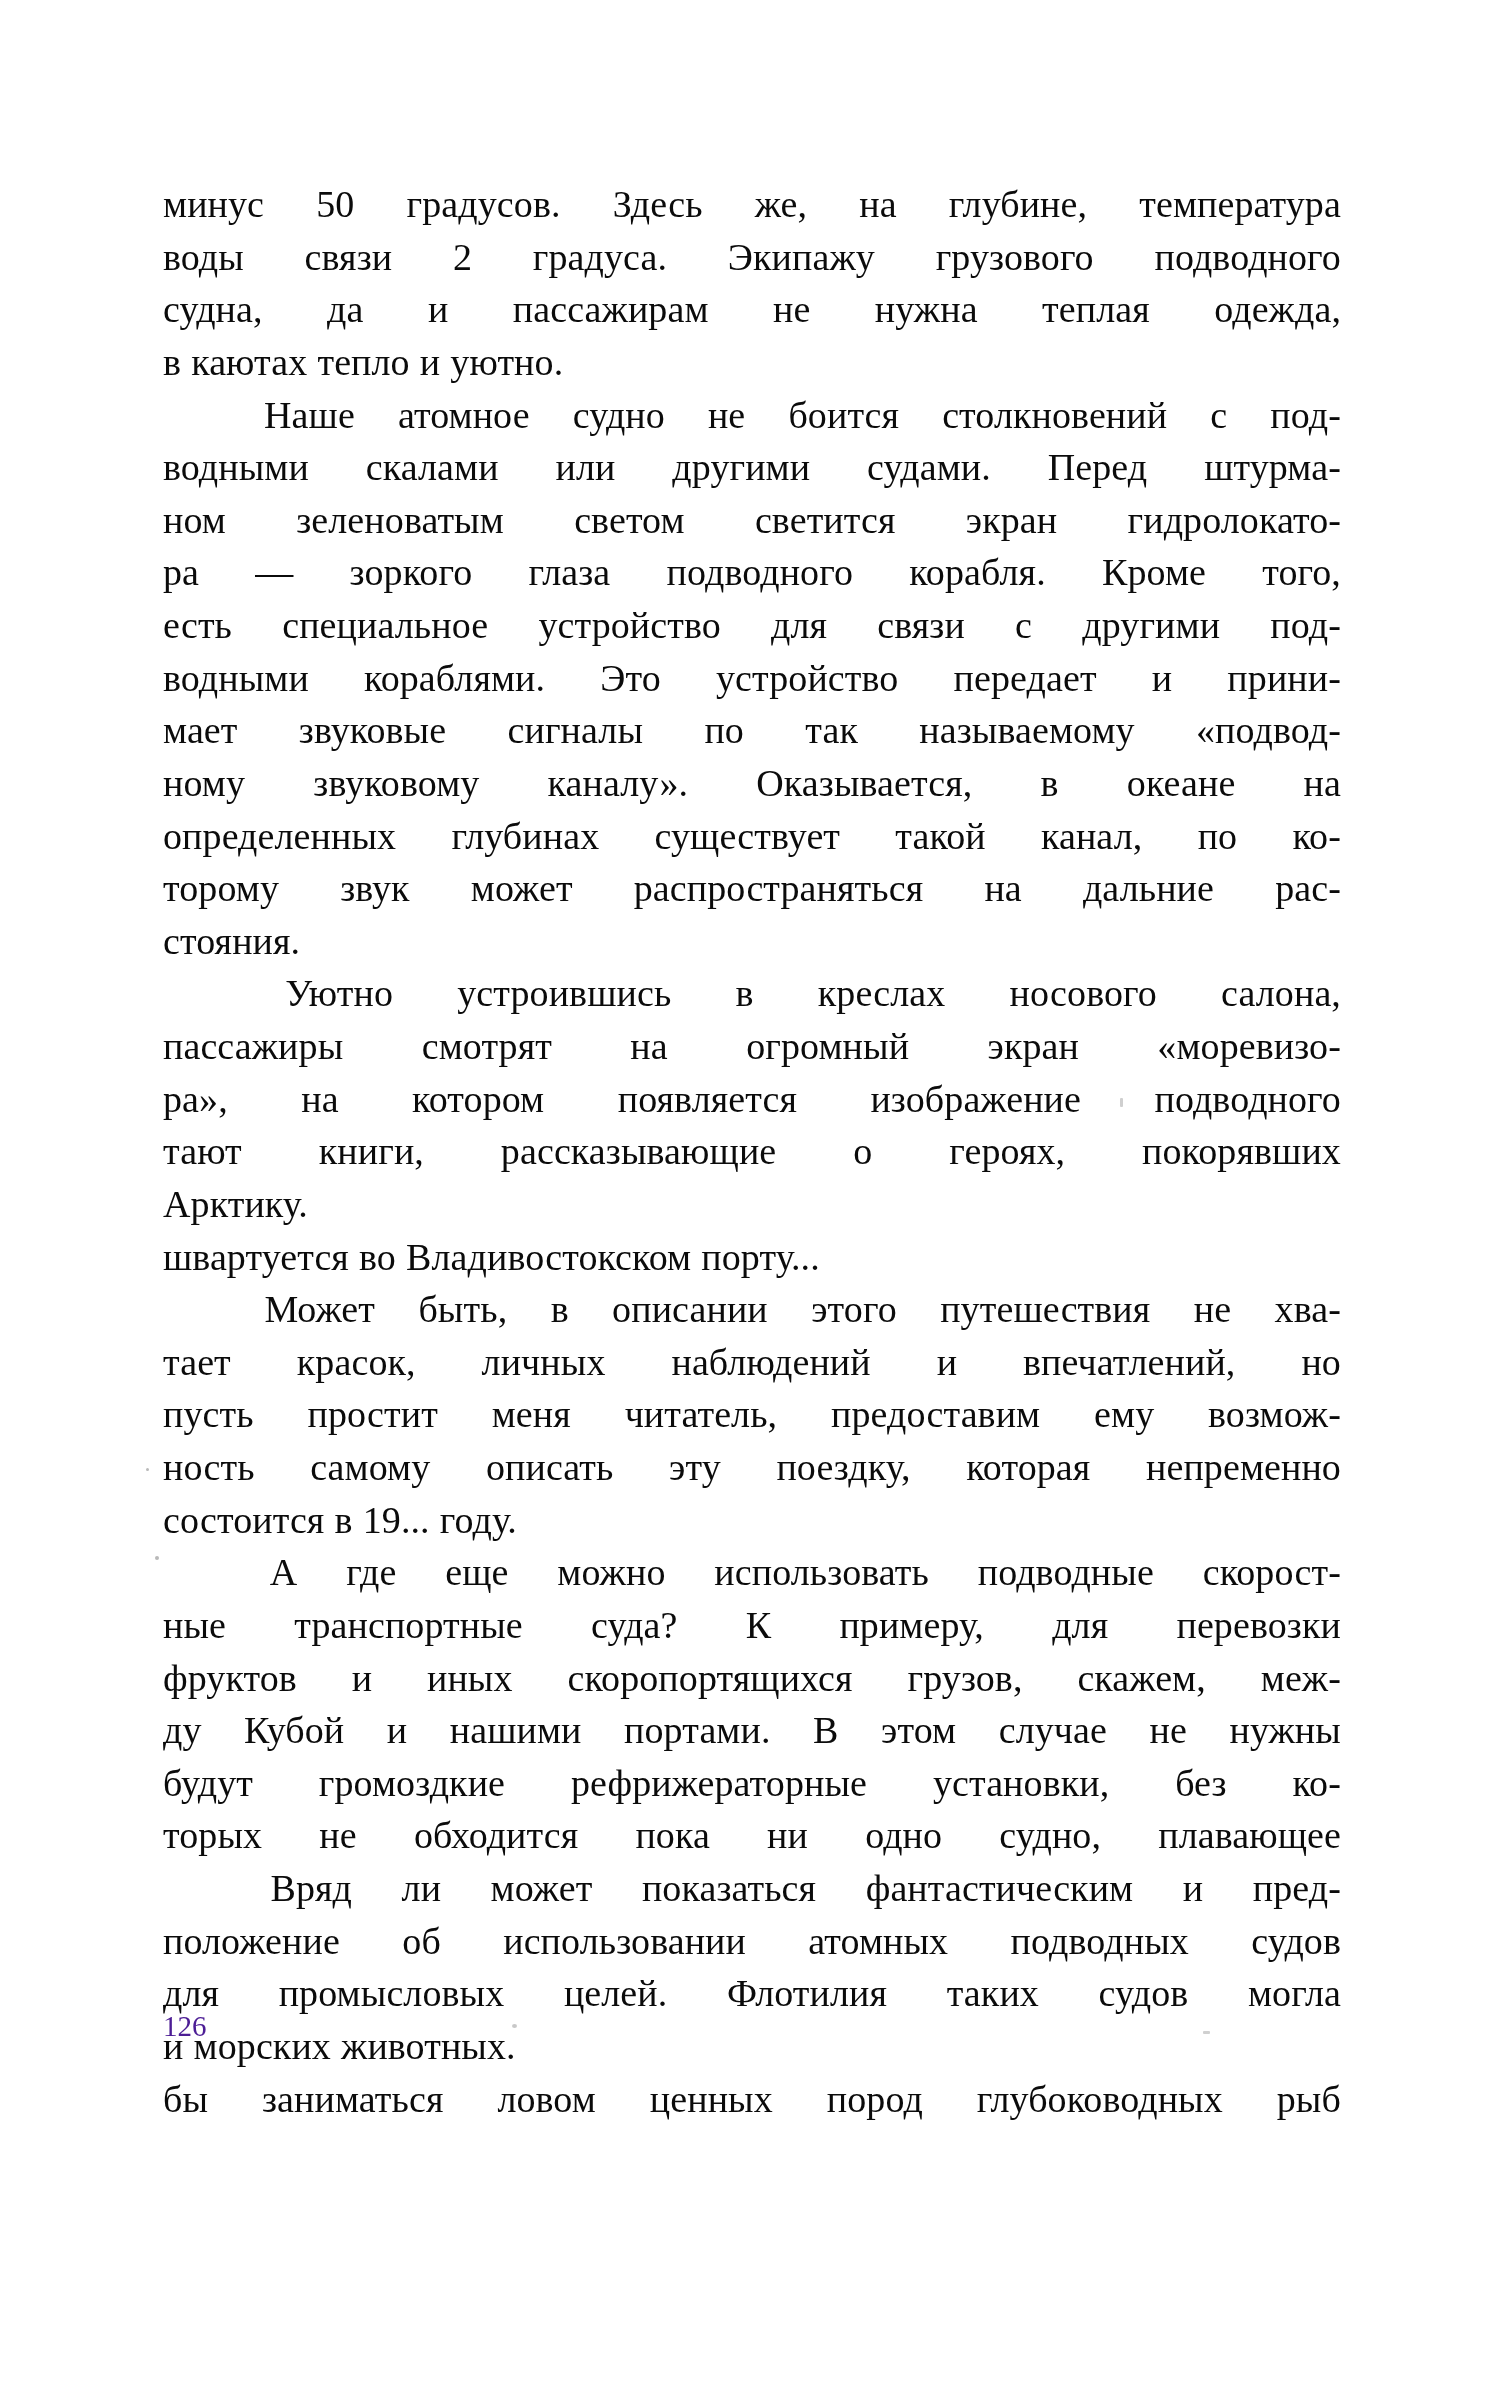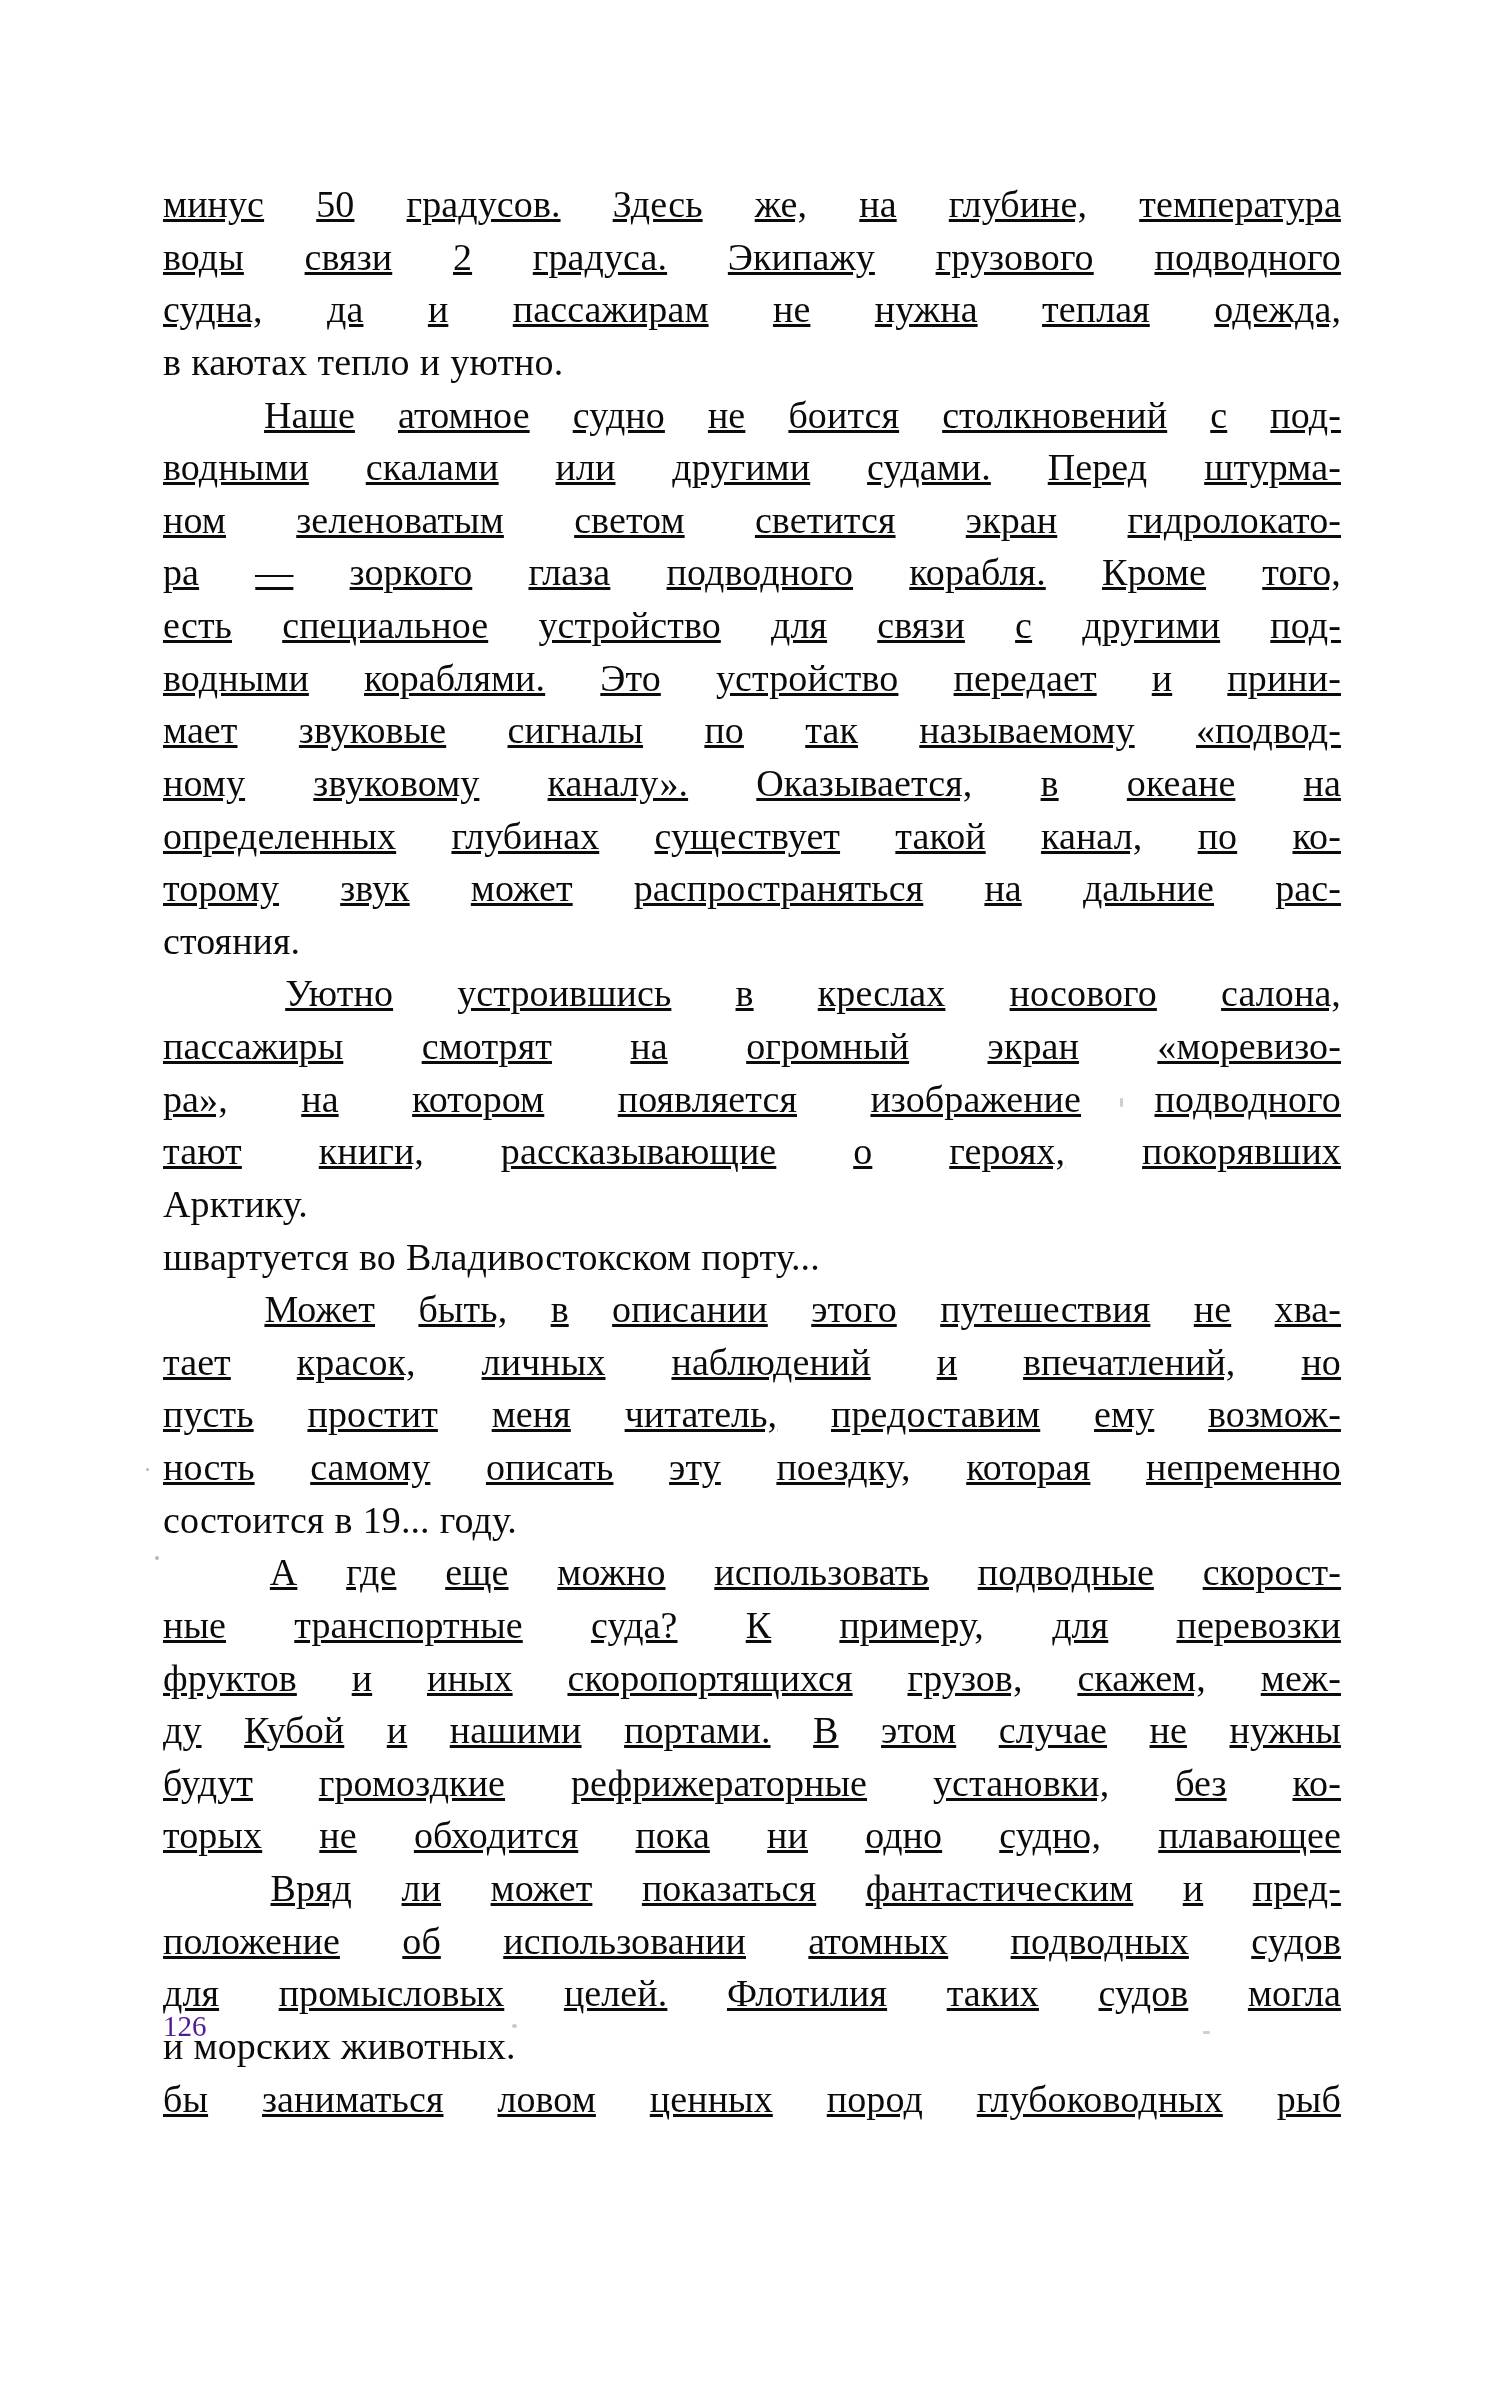--- a/index.html
+++ b/index.html
@@ -33,21 +33,20 @@
     color: #0b0b0b;
   }
   .para .ln {
     display: block;
     white-space: pre;
   }
   
   .para .ln.j {
     display: flex;
     justify-content: space-between;
-    text-decoration: underline;
   }
   .para .ln.j > span.w {
     white-space: pre;
   }
   .indent-pad {
     display: inline-block;
     width: 58px;
   }
   .page-number {
     position: absolute;

